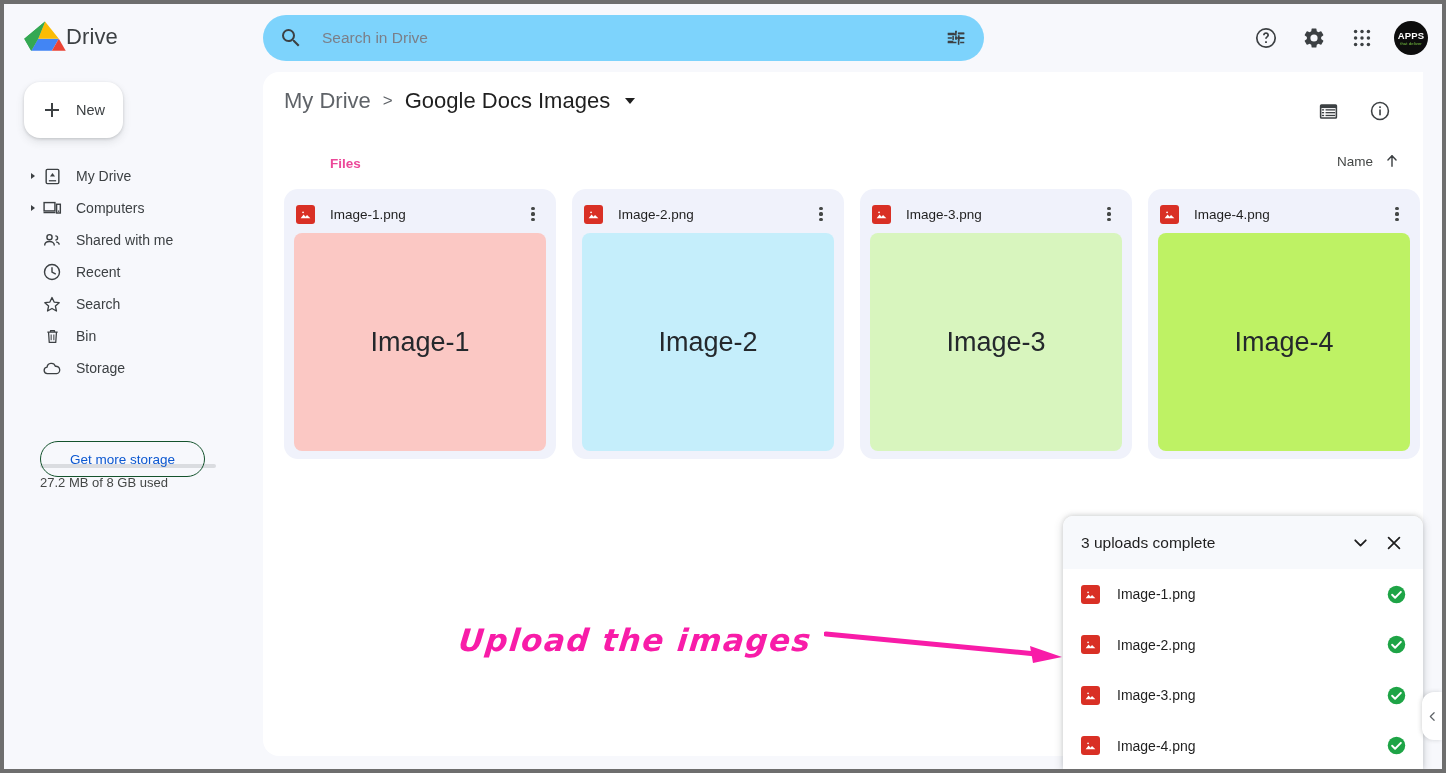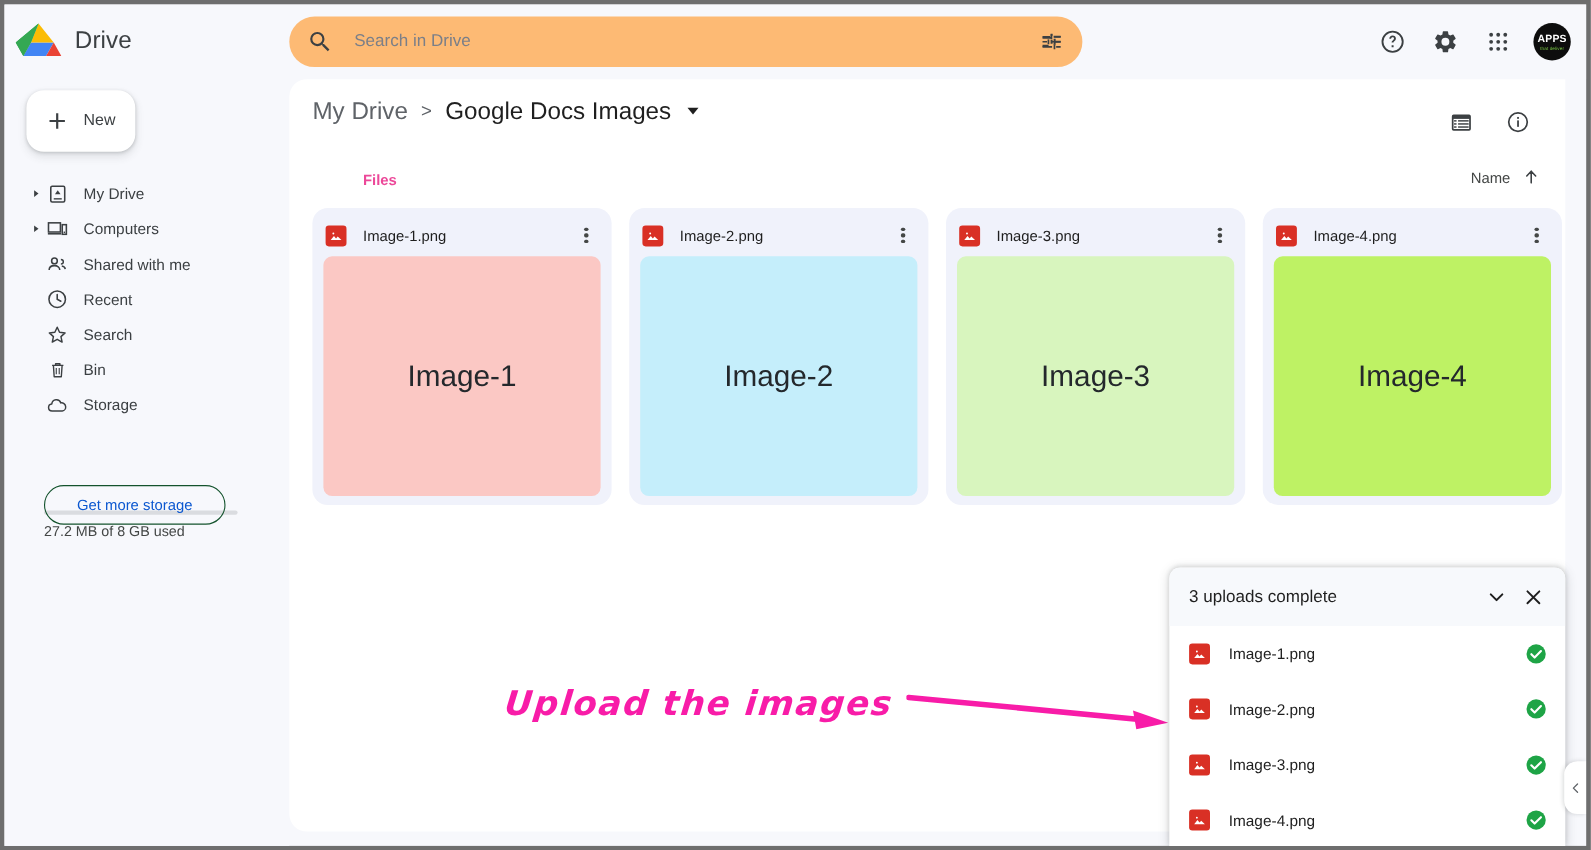--- a/index.html
+++ b/index.html
@@ -15,27 +15,27 @@
     width: 1438px; height: 765px;
     background: #f7f8fc;
     overflow: hidden;
   }
 
   
   .topbar {
     position: absolute; left: 0; top: 0; width: 1438px; height: 68px;
     background: #f7f8fc;
   }
-  .brand { position: absolute; left: 10px; top: 14px; display: flex; align-items: center; gap: 12px; }
+  .brand { position: absolute; left: 20px; top: 14px; display: flex; align-items: center; gap: 0; }
   .drive-logo { width: 42px; height: 38px; }
   .brand-title { font-size: 22px; color: #3c4043; letter-spacing: .1px; }
 
   .searchwrap {
     position: absolute; left: 259px; top: 11px; width: 721px; height: 46px;
-    background: #fdba74; border-radius: 24px;
+    background: #7dd3fc; border-radius: 24px;
     display: flex; align-items: center;
   }
   .search-icon { margin-left: 16px; width: 24px; height: 24px; flex: none; }
   .search-input {
     flex: 1; border: none; outline: none; background: transparent;
     font-family: "Liberation Sans", sans-serif; font-size: 15.5px; color: #3c4043;
     margin-left: 19px;
   }
   .search-input::placeholder { color: #7b7f88; }
   .tune-btn {

